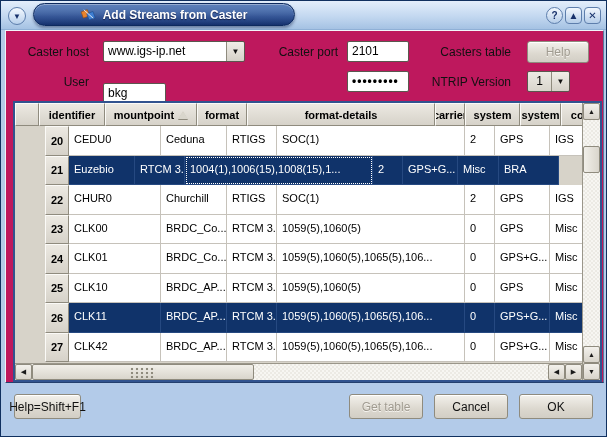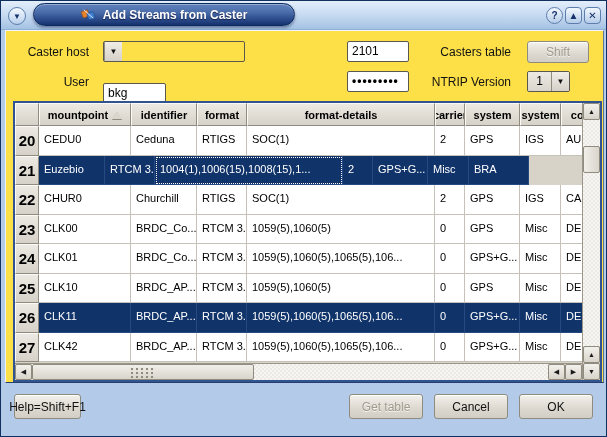--- a/index.html
+++ b/index.html
@@ -21,21 +21,21 @@
   .title-text { color:#fff; font-weight:bold; font-size:12px; text-shadow:0 1px 1px rgba(0,0,30,.6); white-space:nowrap; }
   .app-icon { width:15px; height:15px; flex:0 0 auto; }
   .tb-btn { position:absolute; top:6px; width:17px; height:17px; border:1px solid #5d7eac; border-radius:4px;
     background:linear-gradient(#f2f7fd,#b5cde9); color:#17316b; font-weight:bold; font-size:10px;
     display:flex; align-items:center; justify-content:center; line-height:1; }
   .tb-help  { left:545px; border-radius:50%; }
   .tb-max   { left:564px; }
   .tb-close { left:583px; }
 
   
-  .content { position:absolute; left:4px; top:29px; width:599px; height:353px; background:#fde047;
+  .content { position:absolute; left:4px; top:29px; width:599px; height:353px; background:#be185d;
     border:1px solid; border-color:#f2f6fb #5a769c #24406f #eef3f9; }
 
   .form-label { position:absolute; height:16px; line-height:16px; text-align:right; font-size:12px; color:#111; white-space:nowrap; }
 
   .field { position:absolute; height:21px; background:#fff; border:1px solid #5a574e; border-radius:2px;
     padding:2px 4px; font-size:12px; line-height:15px; overflow:hidden; white-space:nowrap; }
 
   .combo { position:absolute; height:21px; border:1px solid #5a574e; border-radius:2px; display:flex; overflow:hidden; }
   .combo .combo-value { flex:1; background:#fff; padding:2px 4px; font-size:12px; line-height:15px; white-space:nowrap; overflow:hidden; }
   .combo .combo-value.gray { background:linear-gradient(#eceae4,#d9d5cc); text-align:center; }
@@ -52,21 +52,21 @@
     border:2px solid #31538f; background:#d7d3c9; display:flex; }
   .tmain { width:567px; height:100%; overflow:hidden; display:flex; flex-direction:column; }
   .thead, .trow { display:flex; width:606px; flex:0 0 auto; }
   .thead { height:23px; }
   .hcell { background:linear-gradient(#ece9e2,#d6d2c9); border:1px solid; border-color:#fbfaf7 #8f8b7e #8f8b7e #fbfaf7;
     font-weight:bold; font-size:11px; display:flex; align-items:center; justify-content:center; gap:4px; overflow:hidden; white-space:nowrap; }
   .sort-arrow { width:0; height:0; border-left:5px solid transparent; border-right:5px solid transparent;
     border-bottom:8px solid #d9d6cc; filter:drop-shadow(0 1px 0 #8f8b7e); flex:0 0 auto; }
   .trow { height:29.5px; }
   .ncell { background:linear-gradient(#ece9e2,#d6d2c9); border:1px solid; border-color:#fbfaf7 #8f8b7e #8f8b7e #fbfaf7;
-    font-weight:bold; font-size:15px; display:flex; align-items:center; justify-content:center; flex:0 0 auto; }
+    font-weight:bold; font-size:11px; display:flex; align-items:center; justify-content:center; flex:0 0 auto;margin-left:30px; }
   .dcell { background:#fff; border-right:1px solid #c6c2ba; border-bottom:1px solid #c6c2ba;
     font-size:11px; line-height:27px; padding:0 0 0 5px; white-space:nowrap; overflow:hidden; flex:0 0 auto; }
   .trow.selected .dcell { background:#10336a; color:#fff; border-right-color:#264981; border-bottom-color:#264981; }
   .dcell.focused { outline:1px dotted #fff; outline-offset:-2px; }
 
   .c-num{width:24px;} .c-mount{width:92px;} .c-ident{width:66px;} .c-format{width:50px;}
   .c-details{width:188px;} .c-carrier{width:30px;} .c-system{width:55px;} .c-network{width:41px;} .c-country{width:60px;}
 
   
   .sb-track-tex { background:repeating-conic-gradient(#eceae4 0% 25%, #f7f6f2 0% 50%) 0 0/4px 4px; }
@@ -114,47 +114,49 @@
     </div>
     <div class="tb-btn tb-close">
       <span>✕</span>
     </div>
   </div>
 
   <div class="content">
 
     <div class="form-label" style="left:4px; top:13px; width:79px;">Caster host</div>
     <div class="combo" style="left:97px; top:10px; width:142px;">
+      <div class="combo-value">www.igs-ip.net</div>
       <div class="combo-arrow">▼</div>
     </div>
+    <div class="form-label" style="left:220px; top:13px; width:112px;">Caster port</div>
     <div class="field" style="left:341px; top:10px; width:62px;">2101</div>
     <div class="form-label" style="left:390px; top:13px; width:115px;">Casters table</div>
-    <div class="btn disabled abs" style="left:521px; top:10px; width:62px; height:22px;">Shift</div>
+    <div class="btn disabled abs" style="left:521px; top:10px; width:62px; height:22px;">Help</div>
 
     <div class="form-label" style="left:4px; top:43px; width:79px;">User</div>
     <div class="field" style="left:97px; top:52px; width:63px;">bkg</div>
     <div class="field" style="left:341px; top:40px; width:62px; letter-spacing:1px; font-weight:bold;">•••••••••</div>
     <div class="form-label" style="left:390px; top:43px; width:115px;">NTRIP Version</div>
     <div class="combo" style="left:521px; top:40px; width:43px;">
       <div class="combo-value gray">1</div>
       <div class="combo-arrow">▼</div>
     </div>
 
     <div class="table-frame" style="left:7px; top:70px;">
       <div class="tmain">
         <div class="thead" id="thead">
             <div class="hcell c-num">
               <span></span>
             </div>
+            <div class="hcell c-ident">
+              <span>identifier</span>
+            </div>
             <div class="hcell c-mount">
               <span>mountpoint</span>
               <span class="sort-arrow"></span>
-            </div>
-            <div class="hcell c-ident">
-              <span>identifier</span>
             </div>
             <div class="hcell c-format">
               <span>format</span>
             </div>
             <div class="hcell c-details">
               <span>format-details</span>
             </div>
             <div class="hcell c-carrier">
               <span>carrier</span>
             </div>

